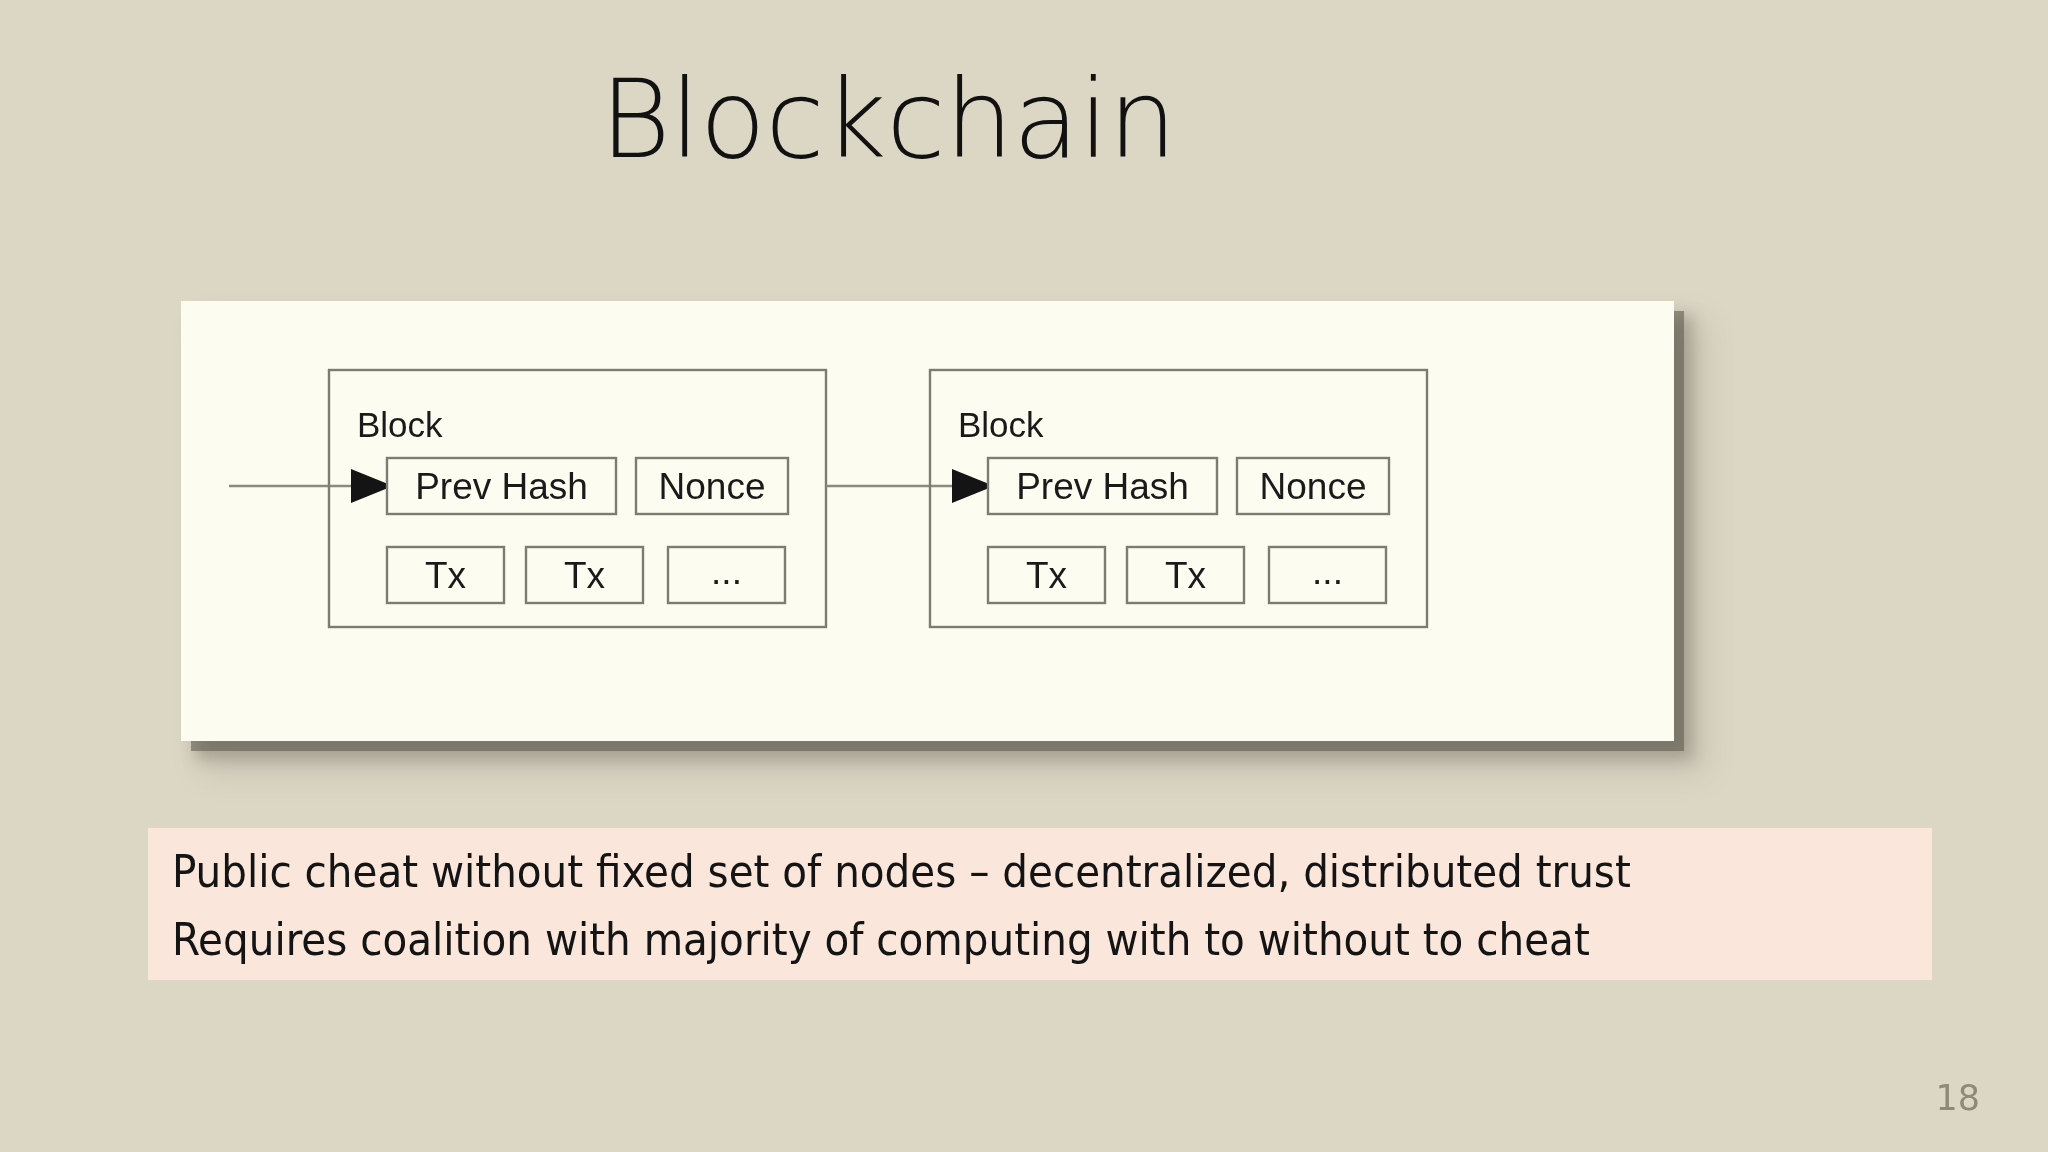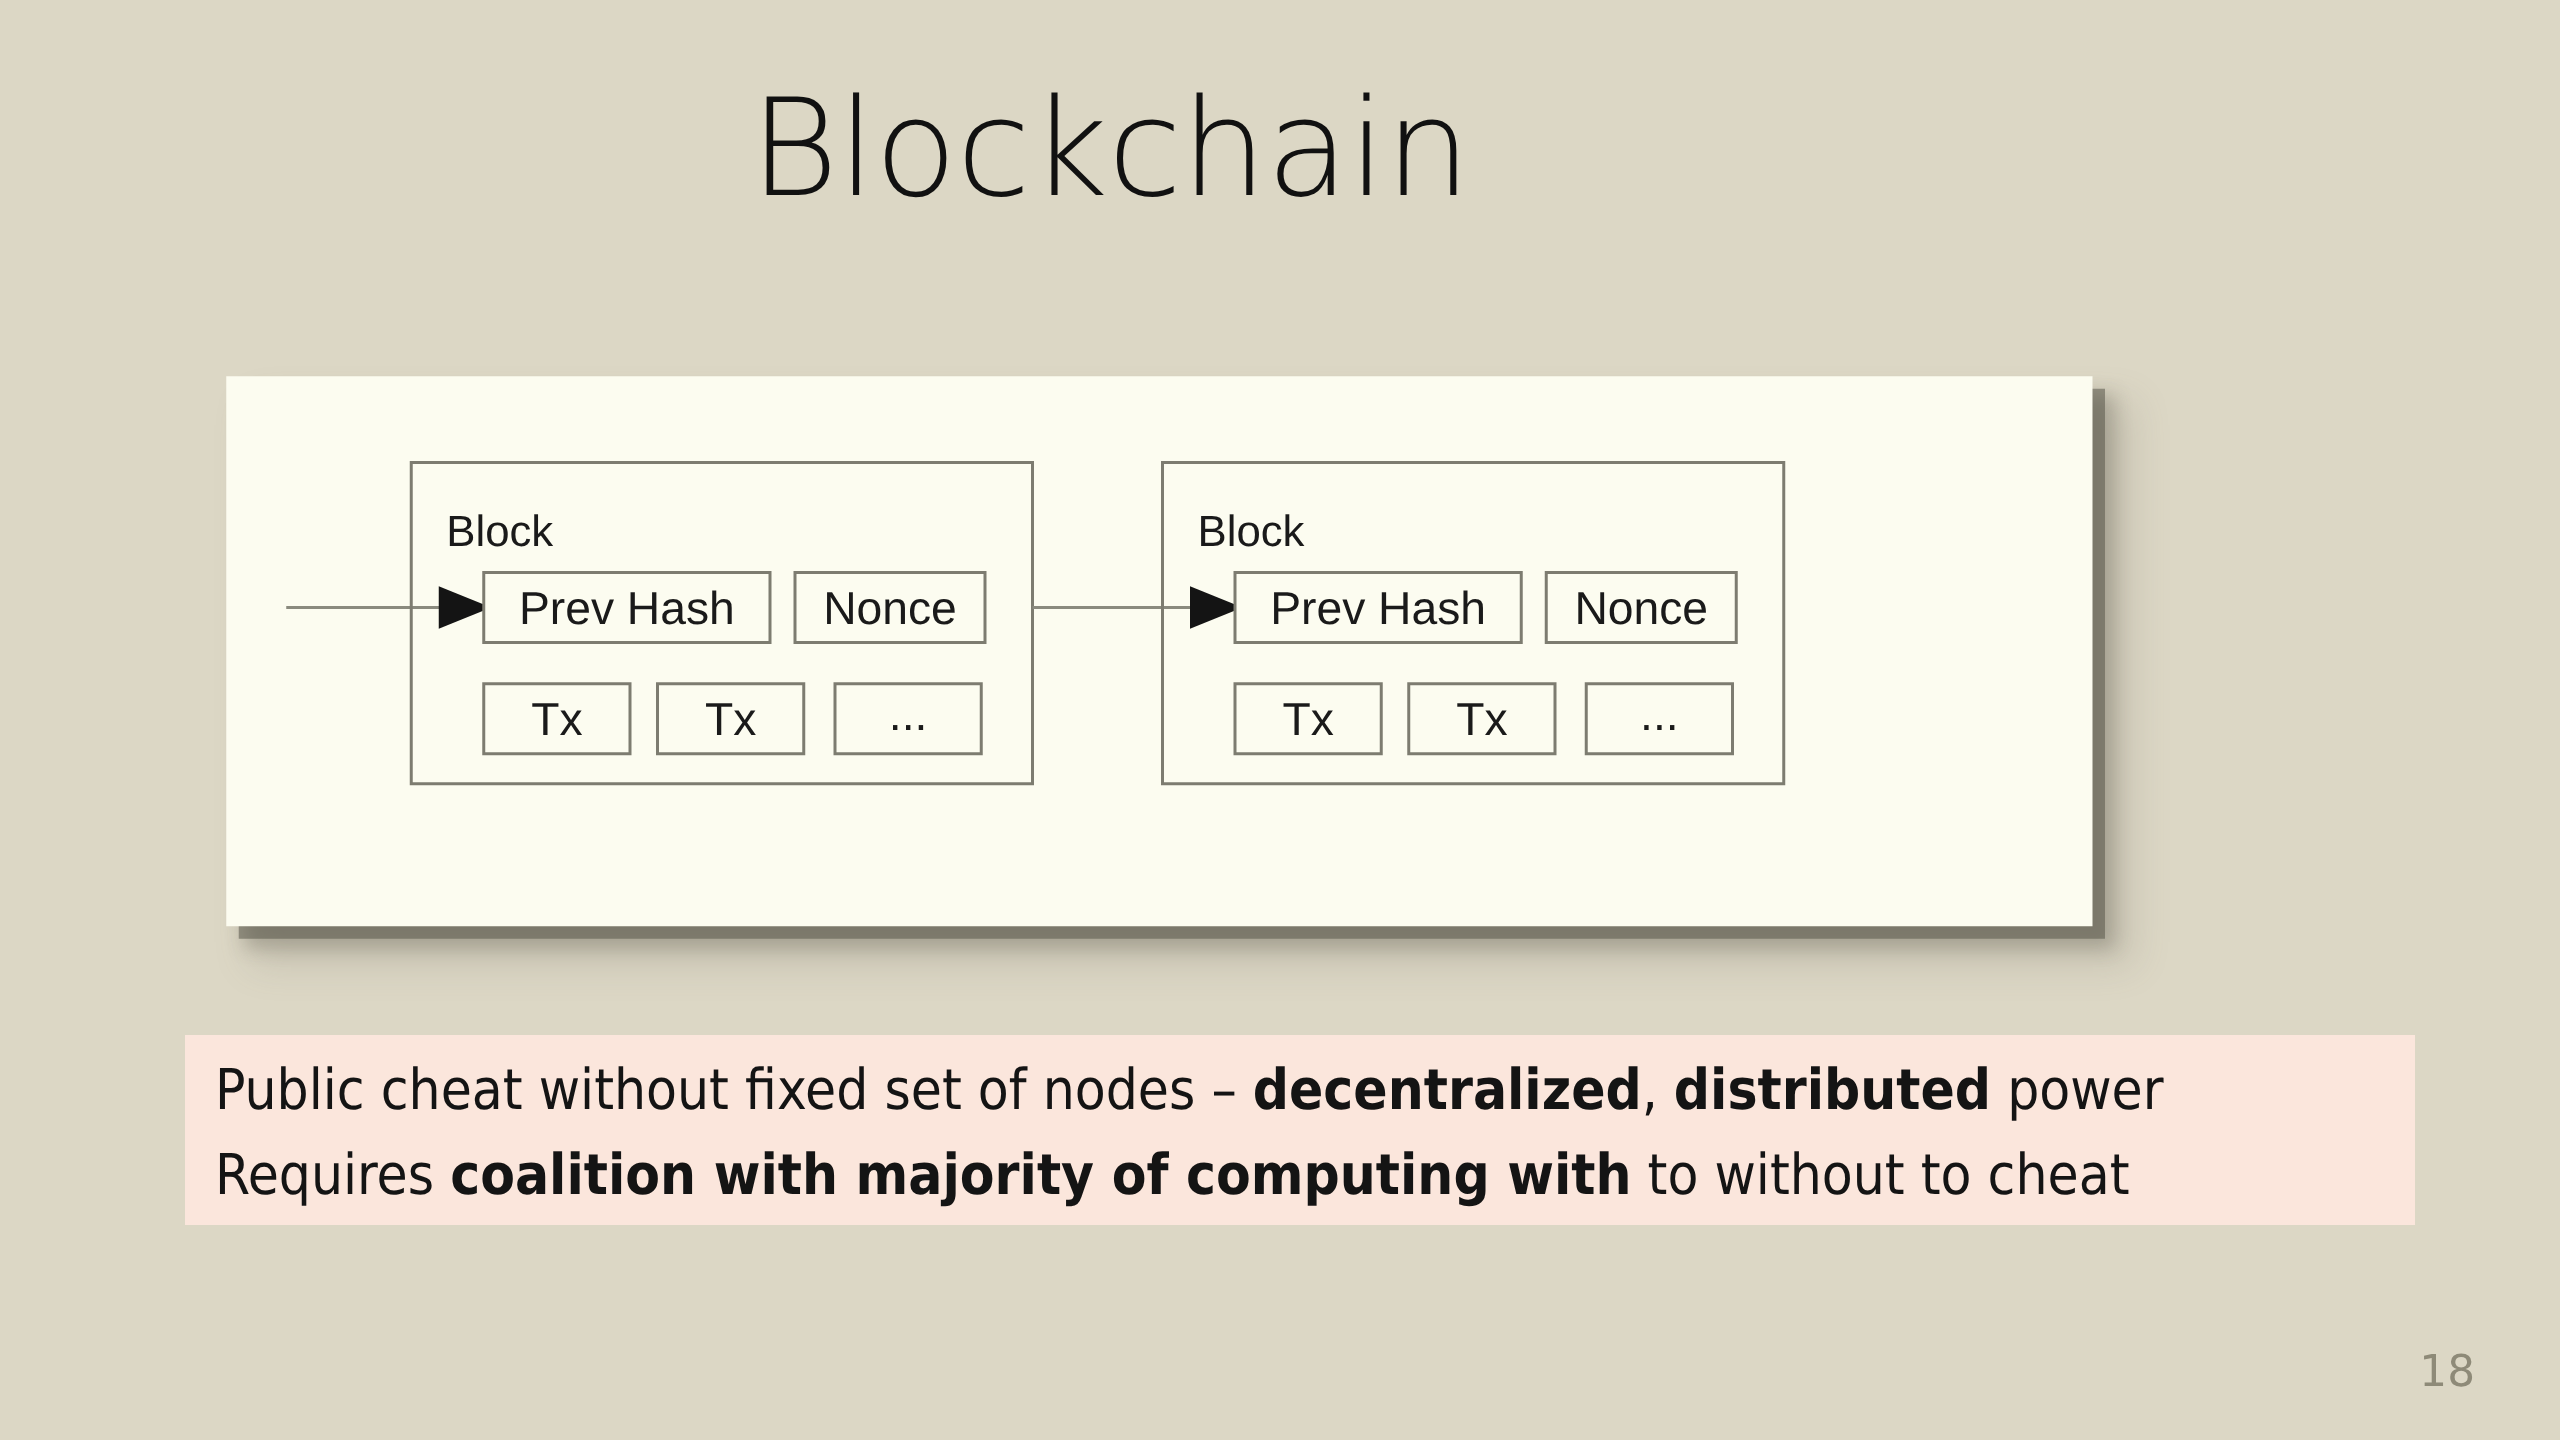--- a/index.html
+++ b/index.html
@@ -104,21 +104,21 @@
   }
   .caption-line {
     font-family: "DejaVu Sans Condensed", "DejaVu Sans", sans-serif;
     font-size: 45px;
     line-height: 68px;
     color: #141414;
     white-space: nowrap;
     font-weight: 400;
   }
   .caption-line b {
-    font-weight: 700;
+    font-weight: 400;
   }
 
   
   #page-number {
     position: absolute;
     right: 68px;
     bottom: 34px;
     font-family: "DejaVu Sans", sans-serif;
     font-size: 35px;
     color: #8E8A78;
@@ -195,20 +195,20 @@
       <g>
         <rect class="cell-box" x="1088" y="246" width="117" height="56"></rect>
         <text class="cell-label-dots" x="1146.5" y="283">...</text>
       </g>
     </g>
   </svg>
 </div>
 
 <div id="caption-box">
   <div class="caption-line">
-    <span>Public cheat without fixed set of nodes – </span><b>decentralized</b><span>, </span><b>distributed</b><span> power</span>
+    <span>Public cheat without fixed set of nodes – </span><b>decentralized</b><span>, </span><b>distributed</b><span> trust</span>
   </div>
   <div class="caption-line">
     <span>Requires </span><b>coalition with majority of computing with</b><span> to without to cheat</span>
   </div>
 </div>
 
 <div id="page-number">18</div>
 
 </body></html>

